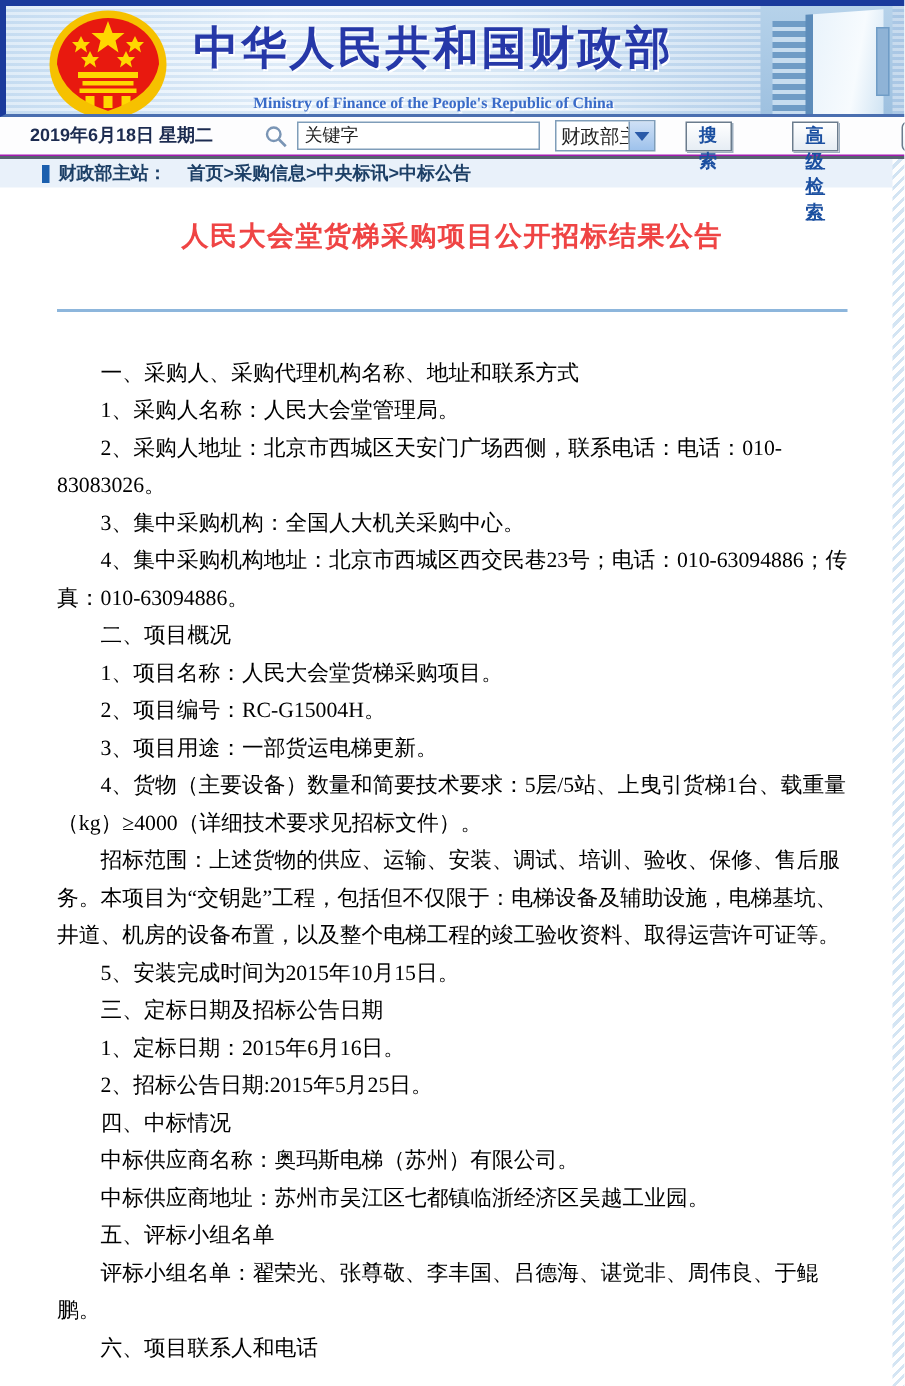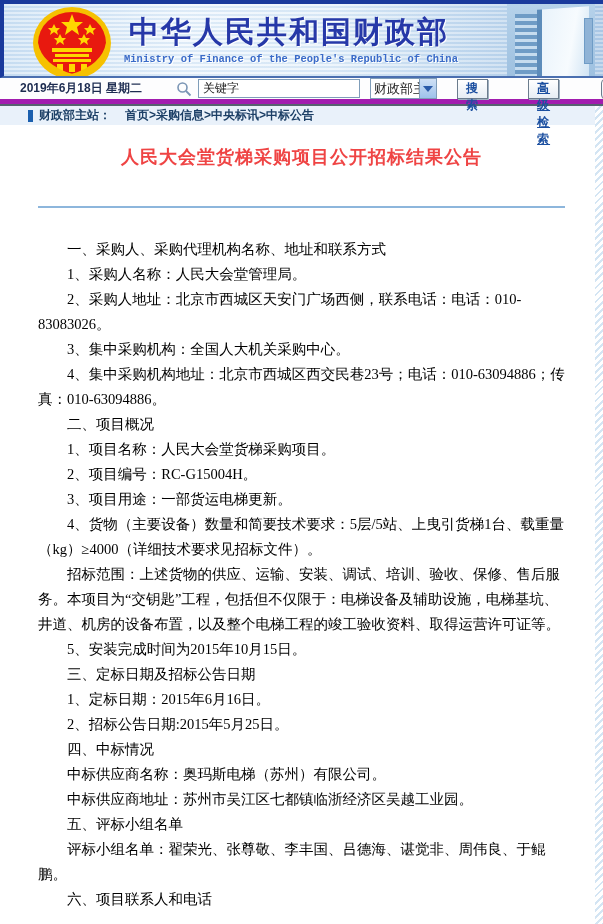--- a/index.html
+++ b/index.html
@@ -29,42 +29,42 @@
     position: absolute; left: 22px; top: 2px; width: 92px; height: 74px;
   }
   .banner-titles { position: absolute; left: 120px; top: 8px; width: 330px; text-align: center; }
   .banner-title-cn {
     font-family: "Liberation Sans", sans-serif;
     font-weight: bold; font-size: 30px; color: #2638a8; letter-spacing: 2px;
     text-shadow: 1px 1px 0 #ffffff;
     white-space: nowrap;
   }
   .banner-title-en {
-    font-family: Liberation Mono, monospace;
-    font-weight: bold; font-size: 10.5px; color: #3a6bc8; margin-top: 0;
+    font-family: Liberation Serif, serif;
+    font-weight: bold; font-size: 10.5px; color: #3a6bc8; margin-top: 11px;
     text-shadow: 1px 1px 0 #ffffff;
     white-space: nowrap;
   }
   .building {
     position: absolute; right: 8px; top: 0; width: 88px; height: 78px;
     background: linear-gradient(180deg, #b6d2ea 0%, #9cbfdf 100%);
     overflow: hidden;
   }
   .b-tower { position: absolute; left: 8px; top: 10px; width: 26px; height: 68px;
     background: repeating-linear-gradient(180deg, #6f9cc6 0 4px, #c6dcef 4px 7px); }
   .b-facade { position: absolute; left: 30px; top: 4px; width: 52px; height: 74px;
     background: linear-gradient(100deg, #e9f3fb 0%, #f7fbfe 60%, #cfe3f3 100%);
     transform: skewY(-4deg); border-left: 5px solid #5d8cba; }
   .b-sign { position: absolute; right: 2px; top: 14px; width: 9px; height: 46px;
     background: #8fb3d6; border: 1px solid #6f9cc6; }
 
   
   .toolbar {
     height: 26px; display: flex; align-items: center;
-    background: #fdfdfe; border-bottom: 5px solid #a21caf;
+    background: #fdfdfe; border-bottom: 1px solid #a21caf;
     padding: 0 6px; gap: 6px;
     font-family: "Liberation Sans", sans-serif;
   }
   .toolbar-date { font-size: 12px; color: #1c2b50; font-weight: bold; margin-left: 14px; white-space: nowrap; }
   .search-icon { width: 16px; height: 16px; margin-left: 28px; }
   .search-input {
     width: 162px; height: 19px; border: 1px solid #7f9db9; font-size: 12px;
     padding: 1px 4px; color: #222; font-family: "Liberation Sans", sans-serif;
   }
   .site-select {

